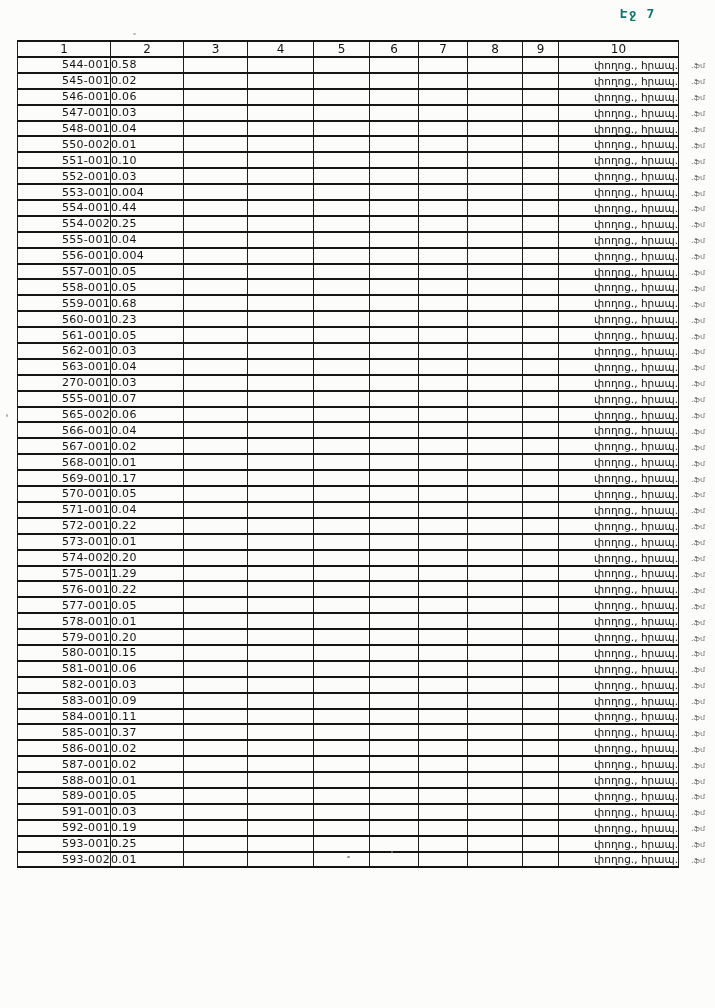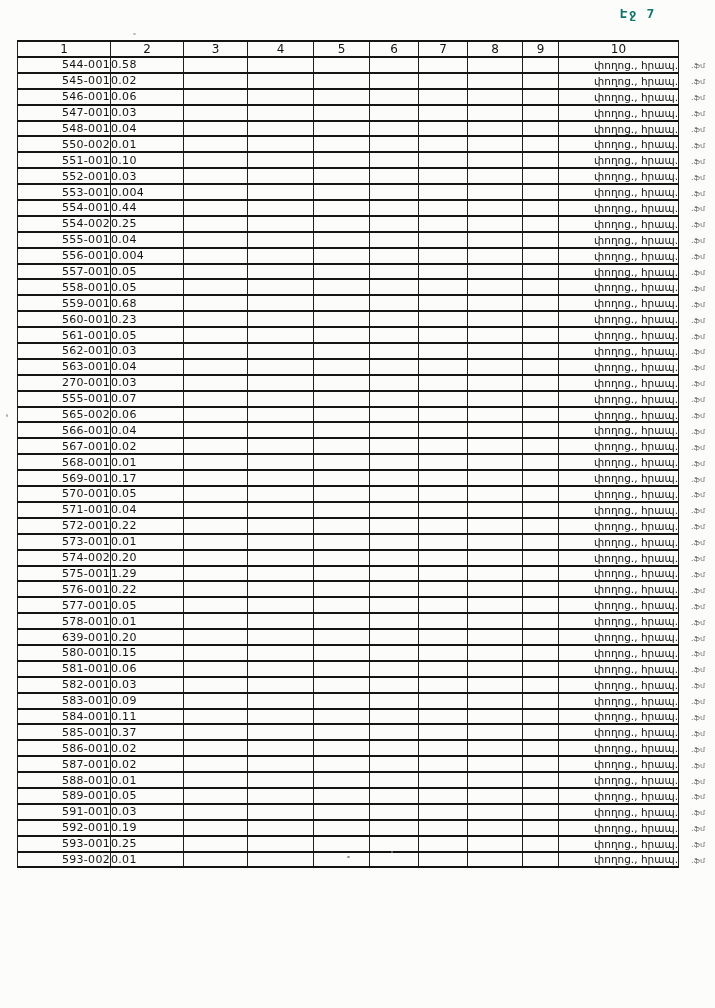--- a/index.html
+++ b/index.html
@@ -565,21 +565,21 @@
         <td></td>
         <td></td>
         <td></td>
         <td></td>
         <td></td>
         <td></td>
         <td class="usage">փողոց., հրապ.</td>
         <td class="marginc"><span class="margin-mark">.ֆմ</span></td>
       </tr>
       <tr>
-        <td class="code">639-001</td>
+        <td class="code">579-001</td>
         <td class="value">0.20</td>
         <td></td>
         <td></td>
         <td></td>
         <td></td>
         <td></td>
         <td></td>
         <td></td>
         <td class="usage">փողոց., հրապ.</td>
         <td class="marginc"><span class="margin-mark">.ֆմ</span></td>

